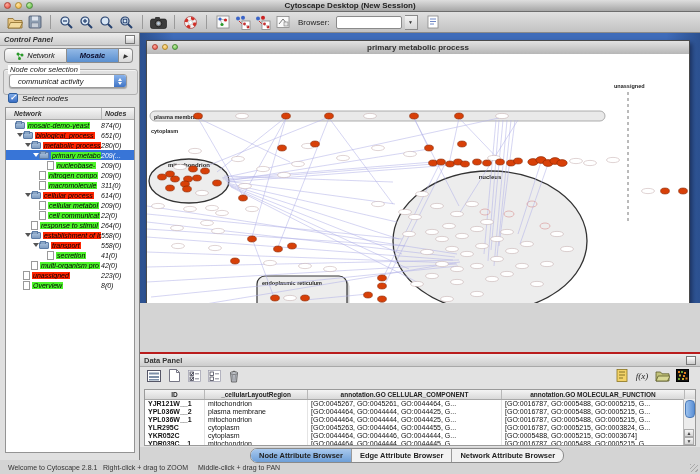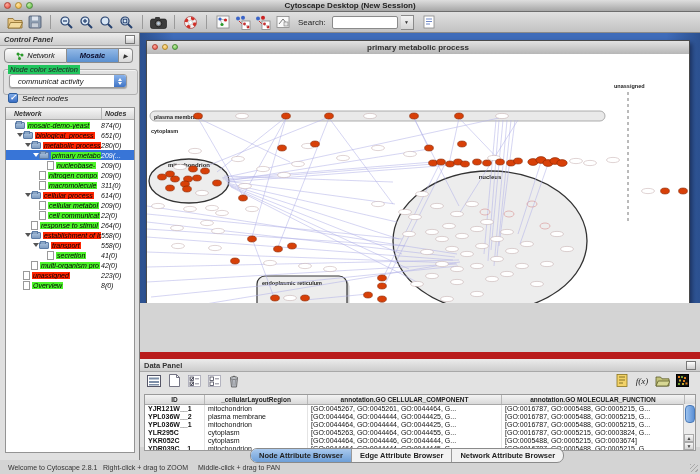--- a/index.html
+++ b/index.html
@@ -33,21 +33,21 @@
   .float-ico{width:8px;height:7px;border:1px solid #777;background:linear-gradient(#fff,#ccc);}
   #cp-tabs{position:absolute;left:4px;top:15px;height:15px;display:flex;}
   .seg{border:1px solid #8c8c8c;display:flex;align-items:center;justify-content:center;
     font-size:7.5px;box-sizing:border-box;}
   .seg-net{width:63px;border-radius:4px 0 0 4px;background:linear-gradient(#fdfdfd,#d8d8d8);gap:3px;}
   .seg-mosaic{width:52px;border-left:none;background:linear-gradient(#93b9e6,#5b90d0);font-weight:bold;color:#0a0a2a;}
   .seg-arrow{width:14px;border-left:none;border-radius:0 4px 4px 0;background:linear-gradient(#fdfdfd,#d8d8d8);
     font-size:6px;color:#333;}
   #grp{position:absolute;left:3px;top:36px;width:133px;height:24px;border:1px solid #b0b0b0;
     border-radius:3px;box-shadow:inset 0 1px 0 #f2f2f2;}
-  #grp-label{position:absolute;left:8px;top:32px;background:#22c55e;padding:0 2px;font-size:7.5px;color:#222;text-align:right;}
+  #grp-label{position:absolute;left:8px;top:32px;background:#ffffff;padding:0 2px;font-size:7.5px;color:#222;text-align:right;}
   #dropdown{position:absolute;left:9px;top:41px;width:118px;height:14px;background:#fff;
     border:1px solid #9a9a9a;border-radius:3px;box-sizing:border-box;
     display:flex;align-items:center;box-shadow:0 1px 1px rgba(0,0,0,.25);}
   #dropdown .val{flex:1;padding-left:8px;font-size:7.5px;white-space:nowrap;overflow:hidden;}
   .stepper{width:12px;height:12px;border-radius:0 2px 2px 0;background:linear-gradient(#8ab4ec,#3f74c6);
     display:flex;flex-direction:column;align-items:center;justify-content:center;color:#fff;flex:none;}
   .stepper i{display:block;width:0;height:0;border-left:2.5px solid transparent;border-right:2.5px solid transparent;}
   .stepper .up{border-bottom:3px solid #fff;margin-bottom:1px;}
   .stepper .dn{border-top:3px solid #fff;}
   #chk-row{position:absolute;left:8px;top:60px;display:flex;align-items:center;gap:4px;}
@@ -85,21 +85,21 @@
     border:1px solid #4a4a4a;box-shadow:2px 3px 5px rgba(0,0,20,.5);box-sizing:border-box;}
   #netwin-title{height:13px;background:linear-gradient(#e2e2e2,#b6b6b6);border-bottom:1px solid #787878;position:relative;}
   #netwin-title .t{position:absolute;left:0;right:0;top:2px;text-align:center;font-size:8px;font-weight:bold;color:#333;}
   #netwin-title .lights{top:3px;left:5px;}
   #canvas{position:absolute;left:0;top:13px;width:542px;height:283px;background:#fff;overflow:hidden;}
   .sseg{position:absolute;top:308px;height:12px;background:#fff;border-top:1px solid #8899bb;}
   .sseg.dark{background:#fff;background-image:repeating-linear-gradient(115deg,#232323 0 2px,transparent 2px 7px);}
   .sseg.lite{background:#fff;background-image:repeating-linear-gradient(100deg,transparent 0 6px,#9aa8d6 6px 6.8px);}
   
   #dpanel{position:absolute;left:140px;top:352px;width:560px;height:95px;background:#e2e2e2;
-    border-top:7px solid #b91c1c;box-sizing:border-box;}
+    border-top:2px solid #b91c1c;box-sizing:border-box;}
   #dp-toolbar{position:absolute;left:6px;top:14px;display:flex;gap:4px;align-items:center;}
   #dp-toolbar-r{position:absolute;right:10px;top:14px;display:flex;gap:4px;align-items:center;}
   .dbtn{width:16px;height:15px;display:flex;align-items:center;justify-content:center;}
   .fx{font-family:"Liberation Serif",serif;font-style:italic;font-size:9px;color:#222;}
   #dtable{position:absolute;left:4px;top:35px;width:552px;height:57px;background:#fff;
     border:1px solid #9a9a9a;box-sizing:border-box;overflow:hidden;}
   #dt-head{display:flex;height:9px;background:linear-gradient(#f4f4f4,#d9d9d9);border-bottom:1px solid #a8a8a8;}
   #dt-head div{font-size:6.5px;font-weight:bold;color:#222;text-align:center;border-right:1px solid #b8b8b8;
     box-sizing:border-box;line-height:9px;white-space:nowrap;overflow:hidden;}
   .drow{display:flex;height:8px;}
@@ -229,21 +229,21 @@
           <line x1="10.5" y1="9" x2="14" y2="12" stroke="#999" stroke-width="0.6"></line>
         </svg>
     </div>
     <div class="tbtn">
       <svg width="14" height="14">
           <rect x="1" y="1.5" width="12" height="11" fill="#fafafa" stroke="#888" stroke-width="0.8"></rect>
           <path d="M3 9 L7 4 L11 9" fill="none" stroke="#555" stroke-width="0.8"></path>
           <rect x="8" y="7" width="4" height="4" fill="#e8e8e8" stroke="#777" stroke-width="0.6"></rect>
         </svg>
     </div>
-    <span class="srch-lbl">Search:</span>
+    <span class="srch-lbl">Browser:</span>
     <input class="srch-in" value="" style="">
     <div class="dd-btn">▼</div>
     <div class="tbtn" style="margin-left:4px;">
       <svg width="13" height="14">
           <rect x="1" y="1" width="10" height="12" fill="#fff" stroke="#888" stroke-width="0.8"></rect>
           <line x1="3" y1="4" x2="9" y2="4" stroke="#4a6ab8" stroke-width="0.8"></line>
           <line x1="3" y1="6.5" x2="9" y2="6.5" stroke="#4a6ab8" stroke-width="0.8"></line>
           <line x1="3" y1="9" x2="7" y2="9" stroke="#4a6ab8" stroke-width="0.8"></line>
         </svg>
     </div>

